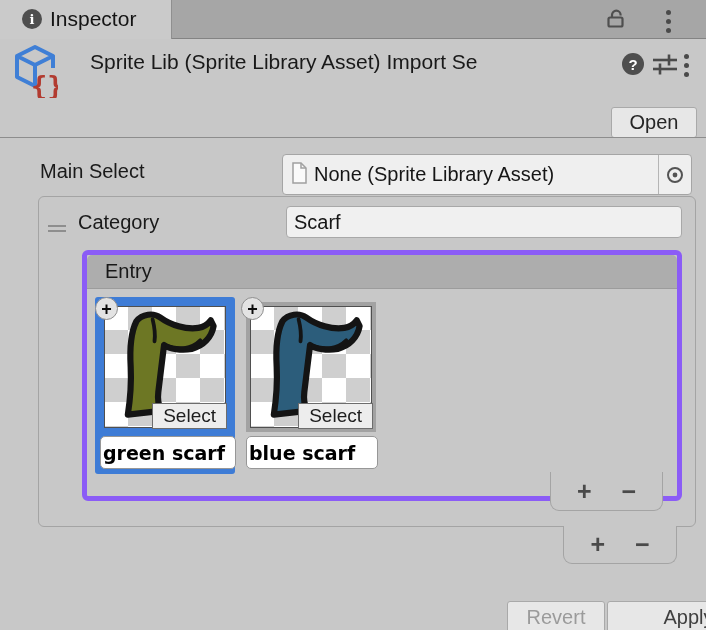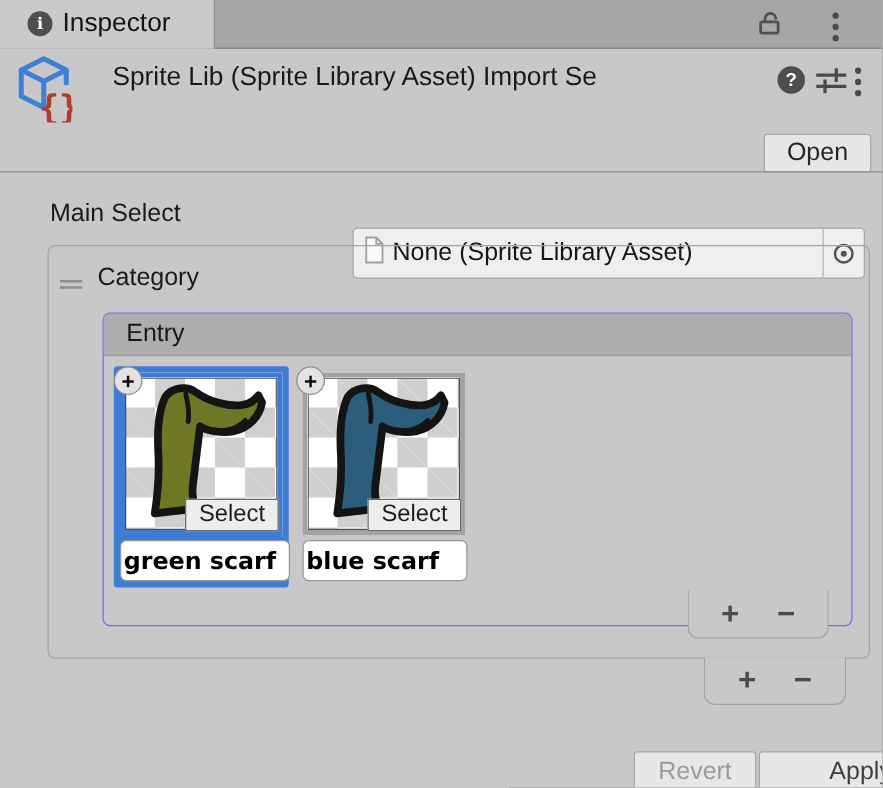--- a/index.html
+++ b/index.html
@@ -25,34 +25,34 @@
   .asset-icon{left:12px;top:44px;width:46px;height:54px;}
   .asset-title{left:90px;top:50px;width:520px;font-size:21px;white-space:nowrap;overflow:hidden;color:#191919;}
   .help-icon{left:622px;top:53px;width:22px;height:22px;font-size:15px;}
   .preset-wrap{left:652px;top:54px;width:26px;height:21px;}
   .btn{background:#e7e7e7;border:1px solid #a9a9a9;border-radius:3px;display:flex;align-items:center;justify-content:center;font-size:20px;color:#262626;cursor:default;margin-top:12px;}
   .open-btn{left:611px;top:95px;width:84px;height:29px;}
   .header-divider{left:0;top:137px;width:706px;height:0;border-top:1px solid #8d8d8d;}
 
   
   .main-lib-label{left:40px;top:160px;font-size:20px;}
-  .object-field{left:282px;top:154px;width:410px;height:41px;background:#efefef;border:1px solid #a5a5a5;border-radius:4px;display:flex;align-items:center;box-sizing:border-box;margin-top:28px;}
+  .object-field{left:282px;top:154px;width:410px;height:41px;background:#efefef;border:1px solid #a5a5a5;border-radius:4px;display:flex;align-items:center;box-sizing:border-box;}
   .object-field .doc{margin-left:7px;flex:0 0 auto;}
   .object-field .val{margin-left:6px;flex:1 1 auto;font-size:20px;white-space:nowrap;overflow:hidden;color:#161616;}
   .object-picker{flex:0 0 32px;height:100%;border-left:1px solid #b5b5b5;display:flex;align-items:center;justify-content:center;}
 
   
   .category-box{left:38px;top:196px;width:658px;height:331px;border:1px solid #a4a4a4;border-radius:6px;box-sizing:border-box;}
   .drag-handle{left:48px;top:219px;}
   .cat-label{left:78px;top:211px;font-size:20px;}
   .text-field{background:#f0f0f0;border:1px solid #a8a8a8;border-radius:4px;font-size:20px;color:#161616;box-sizing:border-box;padding:0 7px;outline:none;}
   .scarf-field{left:286px;top:206px;width:396px;height:32px;font-family:"Liberation Sans",sans-serif;}
 
   
-  .entry-box{left:82px;top:250px;width:600px;height:251px;border:1px solid #8b5cf6;border-radius:6px;box-sizing:border-box;}
+  .entry-box{left:82px;top:250px;width:600px;height:251px;border:5px solid #8b5cf6;border-radius:6px;box-sizing:border-box;}
   .entry-header{position:absolute;left:0;top:0;right:0;height:33px;background:#adadad;border-bottom:1px solid #9c9c9c;border-radius:5px 5px 0 0;display:flex;align-items:center;}
   .entry-header span{margin-left:18px;font-size:20px;color:#181818;}
 
   .cell{position:absolute;top:42px;width:140px;padding:5px;border-radius:3px;box-sizing:border-box;}
   .cell.selected{background:#3e7cd6;}
   .cell1{left:8px;}
   .cell2{left:154px;}
   .thumb{position:relative;width:122px;height:122px;border:4px solid #a2a2a2;box-shadow:inset 0 0 0 1px #4f4f4f;
     background-color:#fff;
     background-image:linear-gradient(45deg,#cfcfcf 25%,transparent 25%,transparent 75%,#cfcfcf 75%),
@@ -142,20 +142,21 @@
   </div>
 
   <div class="abs category-box"></div>
   <div class="abs drag-handle">
     <svg width="18" height="9" viewBox="0 0 18 9" stroke="#8e8e8e" stroke-width="2">
       <path d="M0,2 H18"></path>
         <path d="M0,7 H18"></path>
     </svg>
   </div>
   <div class="abs cat-label">Category</div>
+  <input class="abs text-field scarf-field" value="Scarf" style="">
 
   <div class="abs entry-box">
     <div class="entry-header">
       <span>Entry</span>
     </div>
 
     <div class="cell cell1 selected">
       <div class="thumb">
         <svg class="scarf" viewBox="0 0 128 128">
           <path d="M34,16 C40,8 52,7 59,12 C70,20 86,25 99,23 C105,22 109,19 112,15 L115,21 C113,33 104,42 92,45 C81,47 69,45 63,41 C61,57 59,74 57,90 C56,98 57,104 60,110 L25,114 C27,101 29,84 28,64 C27,47 28,28 34,16 Z" stroke="#141414" stroke-width="6.5" stroke-linejoin="round" fill="#6d7724"></path>

